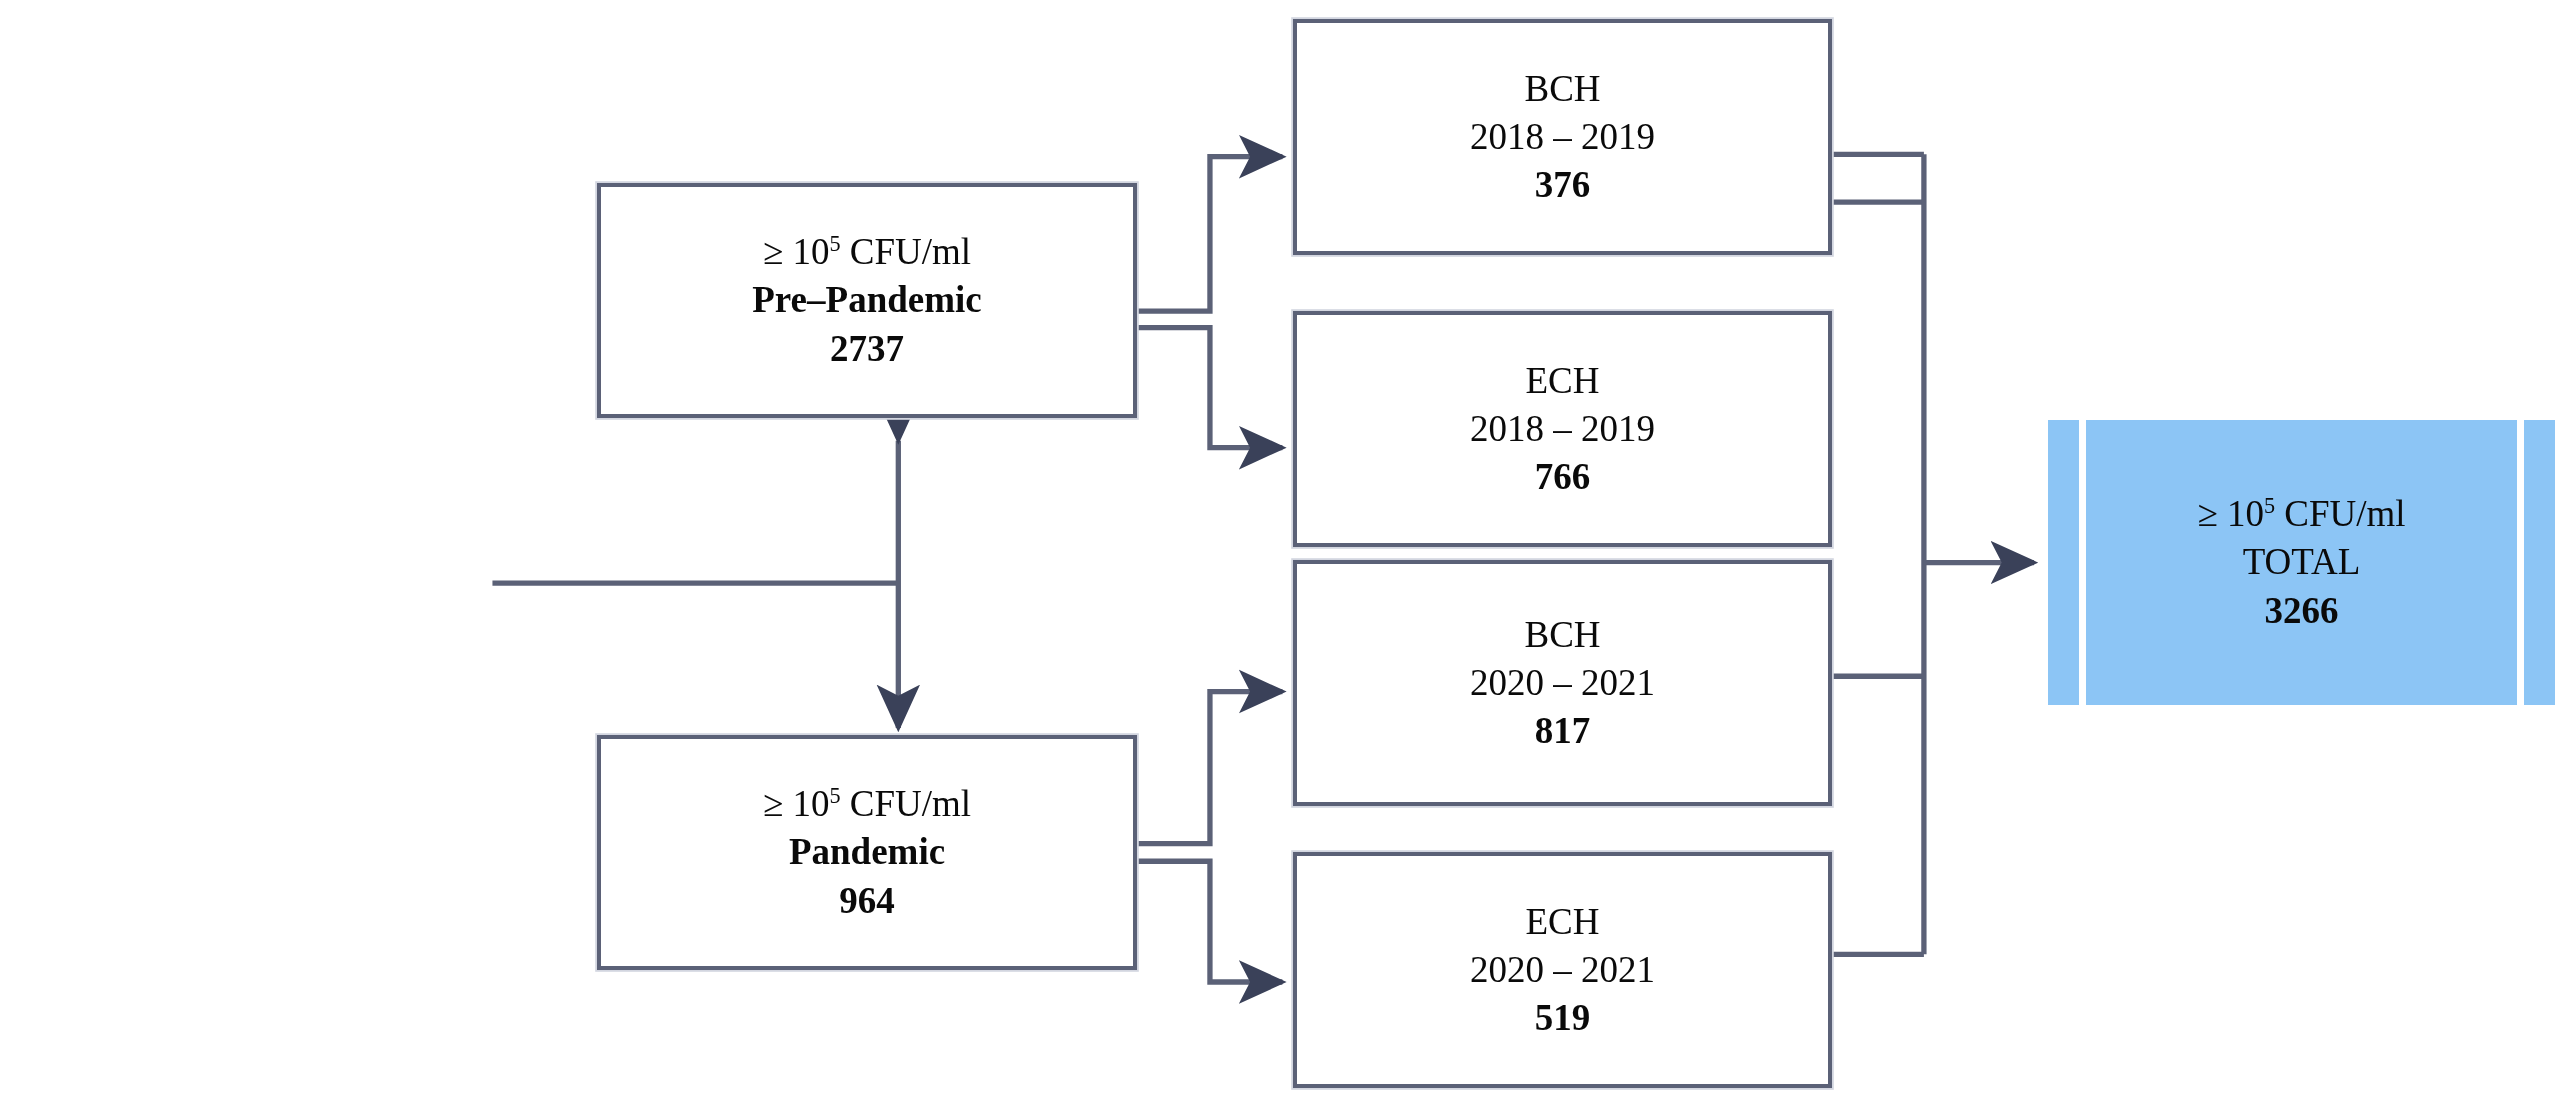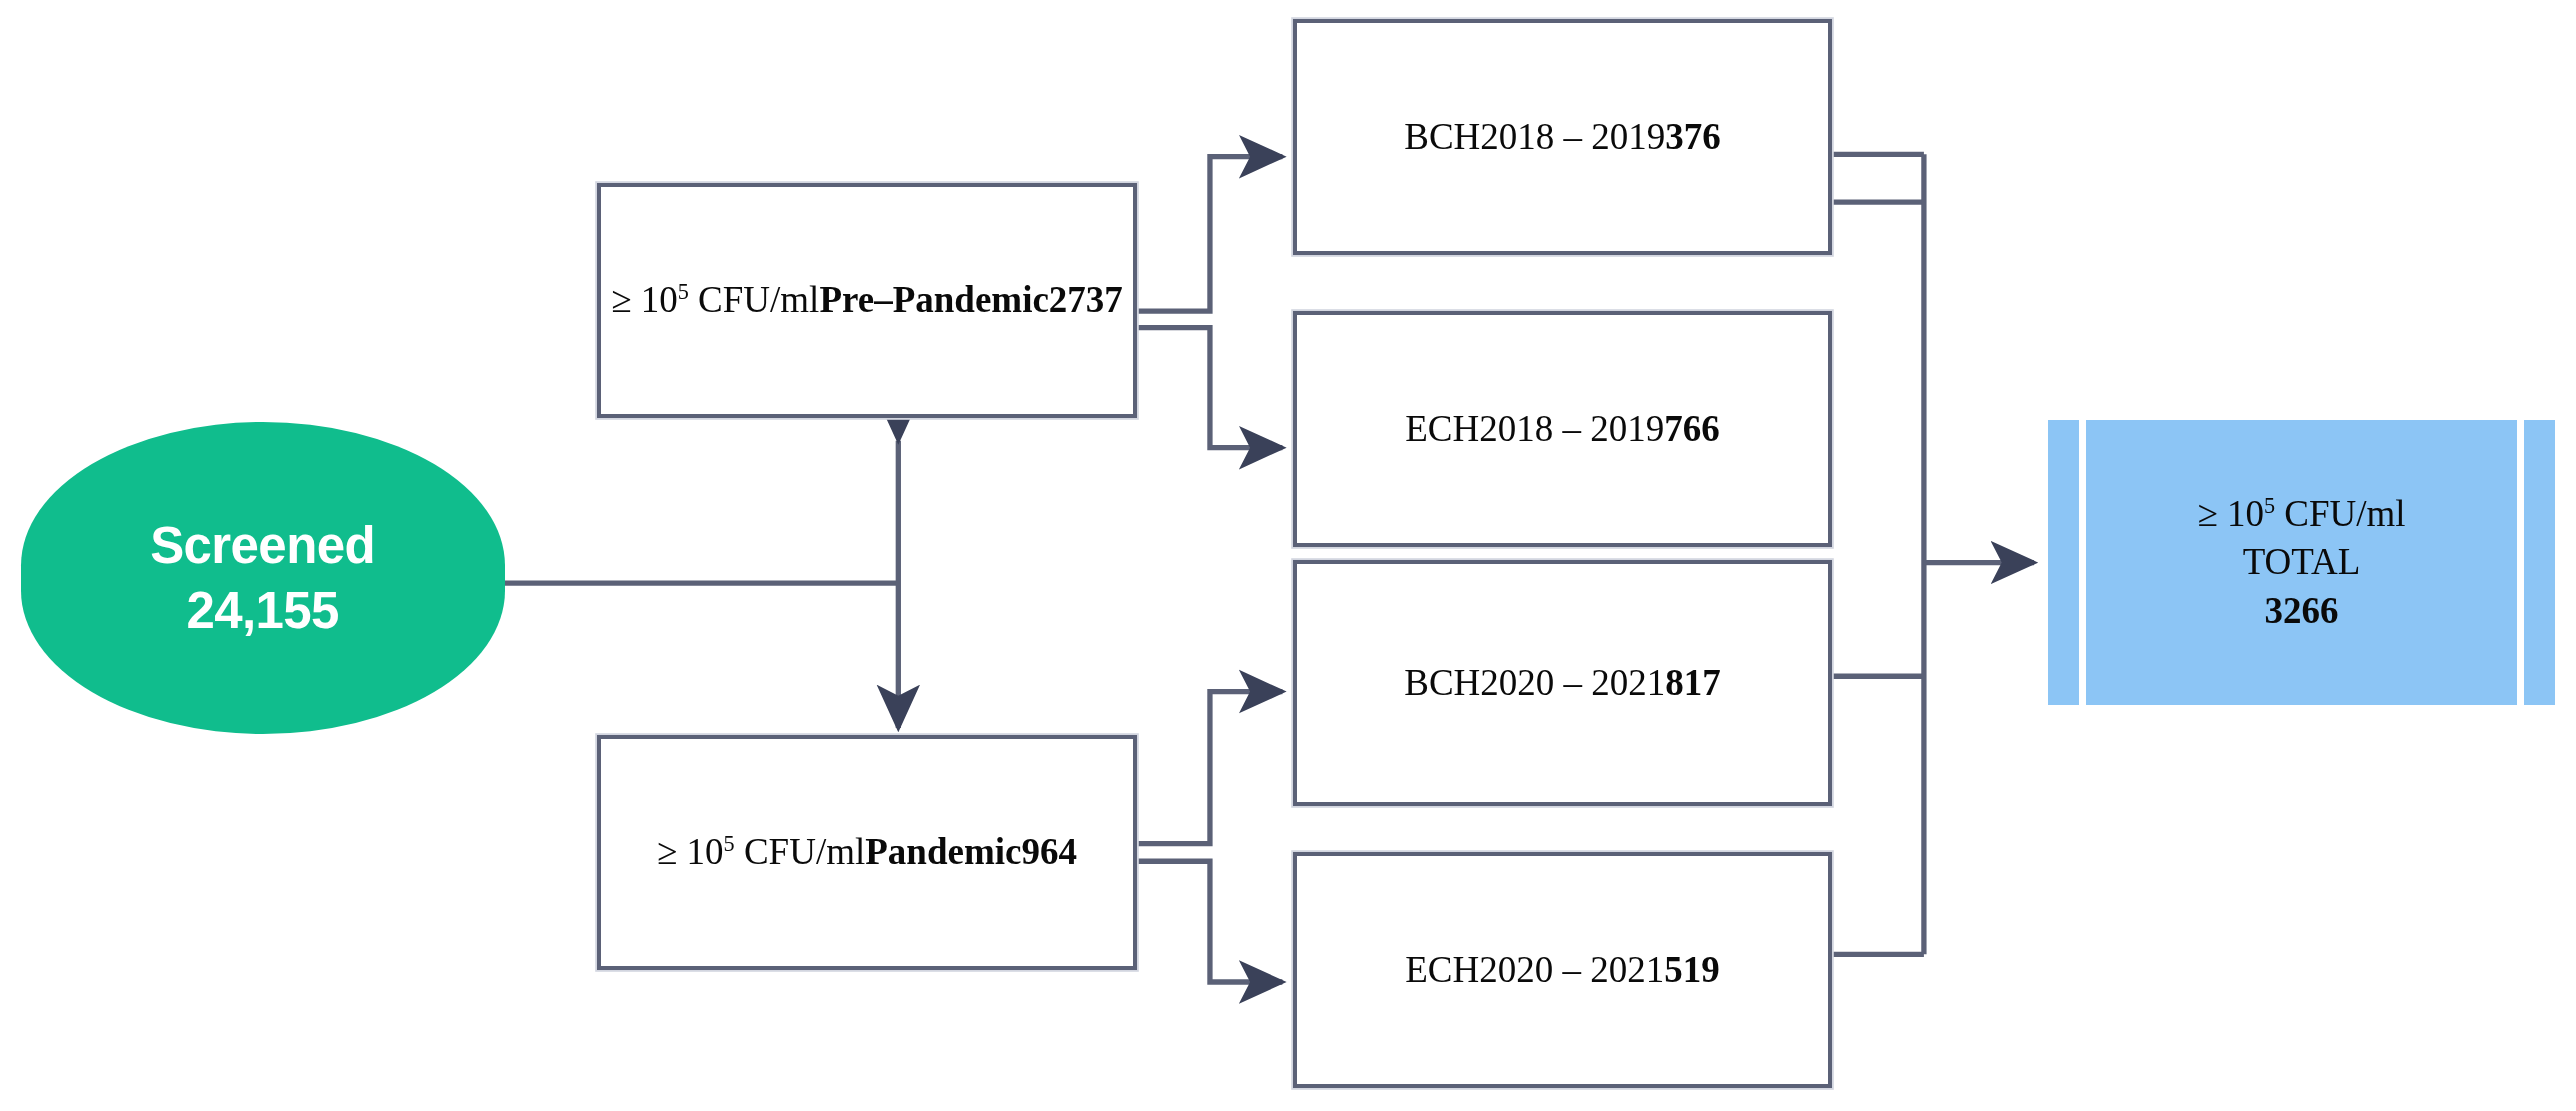--- a/index.html
+++ b/index.html
@@ -27,21 +27,21 @@
     height: 1111px;
   }
   
   .node-box {
     position: absolute;
     box-sizing: border-box;
     background: #ffffff;
     border: 4.1px solid #5b6177;
     box-shadow: 0 0 0 1.8px #d3d6e0;
     display: flex;
-    flex-direction: row;
+    flex-direction: column;
     align-items: center;
     justify-content: center;
     line-height: 1.30;
     color: #0a0a0a;
     font-family: "Liberation Serif", "DejaVu Serif", serif;
   }
   .node-line {
     display: block;
     white-space: nowrap;
     font-size: 37px;
@@ -152,24 +152,20 @@
     <g stroke="#5b6177" stroke-width="9" fill="none">
       <path d="M 3108 262 L 3265 262"></path>
       <path d="M 3108 343 L 3265 343"></path>
       <path d="M 3108 1148 L 3265 1148"></path>
       <path d="M 3108 1620 L 3265 1620"></path>
       <path d="M 3265 262 L 3265 1620"></path>
       <path d="M 3265 955 L 3452 955" marker-end="url(#ah)"></path>
     </g>
   </svg>
 
-  <div class="pill">
-    <span class="pill-line">Screened</span>
-    <span class="pill-line">24,155</span>
-  </div>
 
   <div class="node-box" style="left:597px; top:183px; width:540px; height:235px;">
     <span class="node-line"><span class="gte">≥ 10</span><sup>5</sup><span> CFU/ml</span></span>
     <span class="node-line bold">Pre–Pandemic</span>
     <span class="node-line bold">2737</span>
   </div>
 
   <div class="node-box" style="left:597px; top:735px; width:540px; height:235px;">
     <span class="node-line"><span class="gte">≥ 10</span><sup>5</sup><span> CFU/ml</span></span>
     <span class="node-line bold">Pandemic</span>

